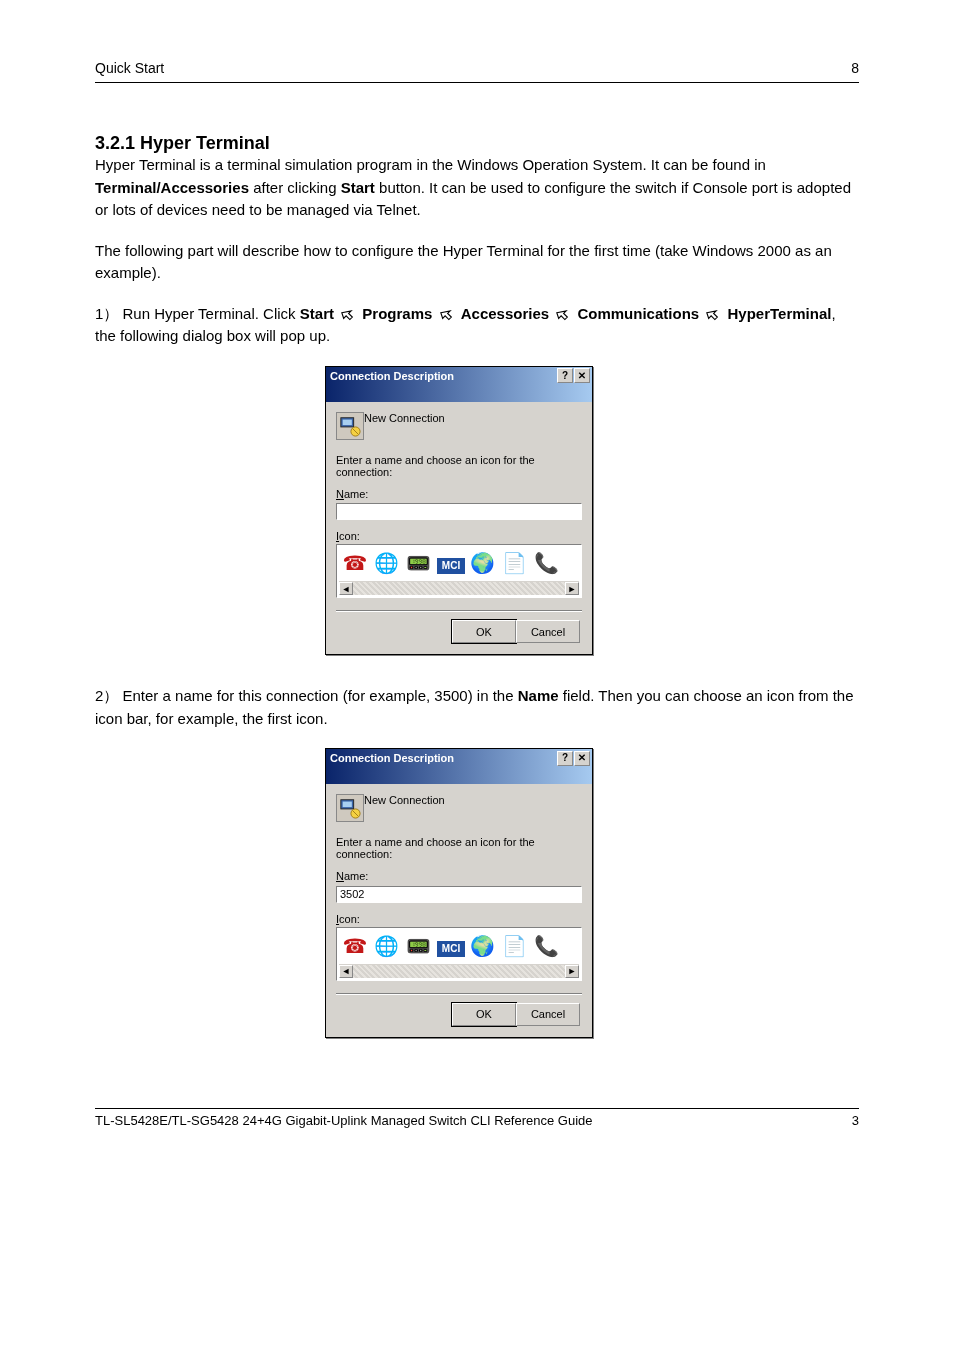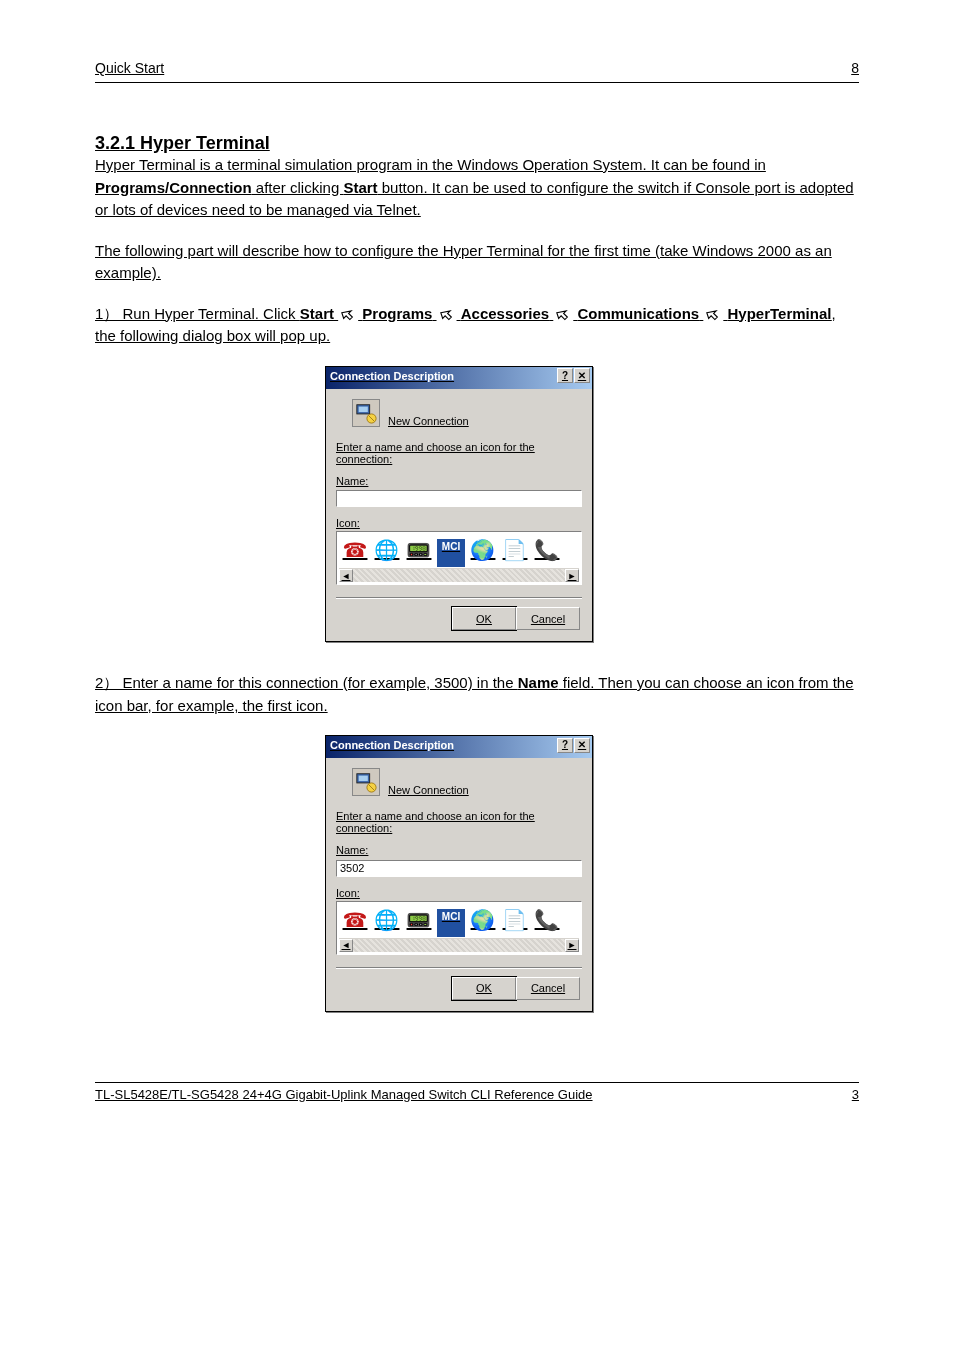--- a/index.html
+++ b/index.html
@@ -5,21 +5,20 @@
   body {
     margin: 0;
     padding: 0;
     background: #fff;
     font-family: Arial, Helvetica, sans-serif;
     width: 954px;
   }
   .page {
     padding: 60px 95px 40px 95px;
     box-sizing: border-box;
-    text-decoration: underline;
   }
   .header {
     display: flex;
     justify-content: space-between;
     font-size: 14px;
     margin-bottom: 6px;
   }
   .hr {
     border: none;
     border-top: 1px solid #000;
@@ -58,37 +57,37 @@
   }
   .title-bar {
     display: flex;
     align-items: center;
     justify-content: space-between;
     height: 18px;
     background: linear-gradient(to right, #0a246a, #a6caf0);
     color: #fff;
     font-size: 11px;
     font-weight: bold;
-    padding: 0 2px 4px 4px;
+    padding: 0 2px 17px 4px;
   }
   .title-bar .tb-buttons { display: flex; gap: 1px; }
   .tb-btn {
     width: 14px; height: 13px;
     background: #d6d3ce;
     border: 1px solid #888;
     border-top-color: #fff; border-left-color: #fff;
     font-size: 10px; font-weight: bold;
     color: #000;
     display: flex; align-items: center; justify-content: center;
     line-height: 1;
   }
   .dlg-body {
     padding: 10px 10px 7px 10px;
   }
-  .newconn-row { display: flex; align-items: flex-end; gap: 8px; margin-bottom: 14px; margin-left: 16px; }
+  .newconn-row { display: flex; align-items: flex-start; gap: 0; margin-bottom: 14px; }
   .newconn-icon {
     width: 26px; height: 26px;
     background: #cfc9bf;
     border: 1px solid #888;
     display: flex; align-items: center; justify-content: center;
     font-size: 14px;
   }
   .newconn-icon svg { width: 22px; height: 22px; }
   .newconn-label { font-size: 11px; }
   .dlg-instr { font-size: 11px; margin-bottom: 10px; }
@@ -120,21 +119,21 @@
   }
   .little-icon {
     width: 28px; height: 28px;
     display: flex; align-items: center; justify-content: center;
     font-size: 20px;
     flex-shrink: 0;
   }
   .ic-red { color:#c31818;} .ic-blue{color:#2a62c8;} .ic-gold{color:#c8a43a;}
   .ic-mci {
     background:#2050a0; color:#fff; font-size:10px; font-weight:bold;
-    width:28px;height:28px; text-align:center; line-height:16px;
+    width:28px;height:16px; text-align:center; line-height:16px;
     margin-top:6px;
   }
   .ic-gray{color:#777;}
   .scrollbar {
     height: 13px;
     background: repeating-linear-gradient(45deg,#d6d3ce,#d6d3ce 2px,#e6e3de 2px,#e6e3de 4px);
     display: flex; justify-content: space-between;
     border-top: 1px solid #d6d3ce;
   }
   .sb-btn {
@@ -179,21 +178,21 @@
 <div class="page">
   <div class="header">
     <span>Quick Start</span>
     <span>8</span>
   </div>
   <hr class="hr">
 
   <div class="section-title">3.2.1 Hyper Terminal</div>
 
   <div class="para">
-    <span>Hyper Terminal is a terminal simulation program in the Windows Operation System. It can be found in </span><span class="bold">Programs/Connection</span><span> after clicking </span><span class="bold">Start</span><span> button. It can be used to configure the switch if Console port is adopted or lots of devices need to be managed via Telnet.</span>
+    <span>Hyper Terminal is a terminal simulation program in the Windows Operation System. It can be found in </span><span class="bold">Terminal/Accessories</span><span> after clicking </span><span class="bold">Start</span><span> button. It can be used to configure the switch if Console port is adopted or lots of devices need to be managed via Telnet.</span>
   </div>
 
   <div class="para">The following part will describe how to configure the Hyper Terminal for the first time (take Windows 2000 as an example).</div>
 
   <div class="para">
     <span>1） Run Hyper Terminal. Click </span><span class="bold">Start</span>
     <span class="arrow-icon"><svg viewBox="0 0 16 16">
           <path d="M2 12 L8 3 L8 7 L14 7 L14 11 L8 11 L8 15 Z" fill="none" stroke="#000" stroke-width="1.3" transform="rotate(45 8 8)"></path>
         </svg></span>
     <span class="bold">Programs</span>

